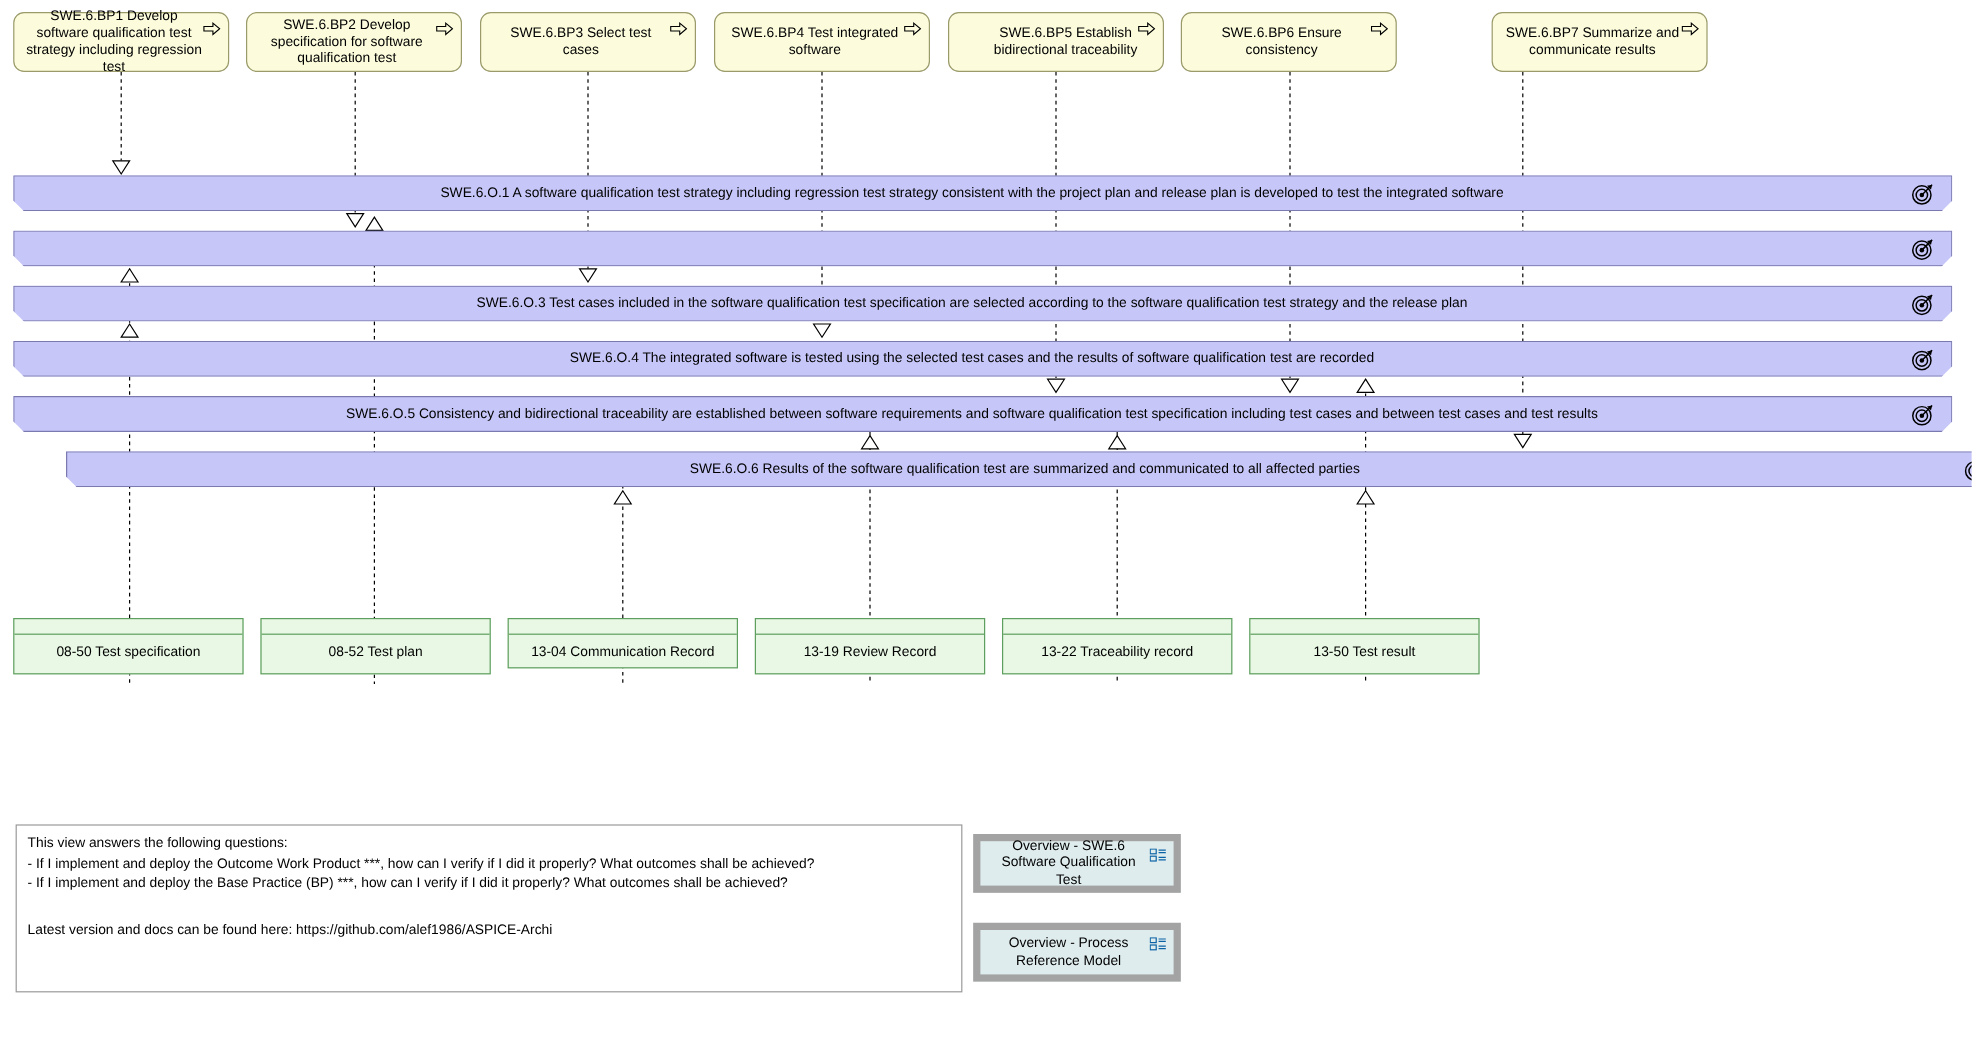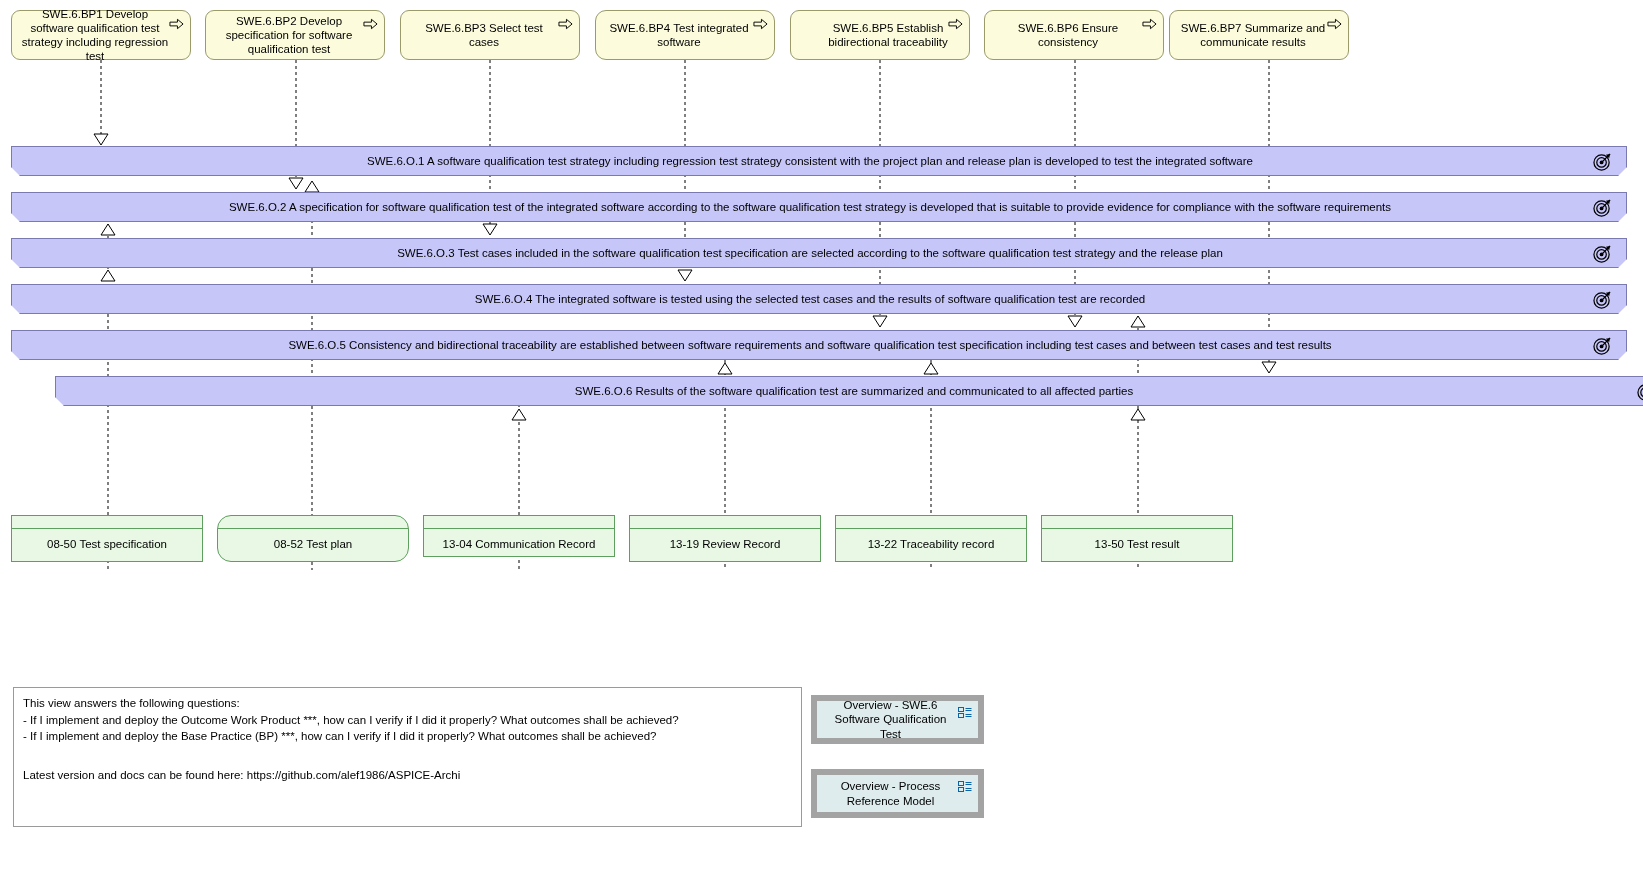--- a/index.html
+++ b/index.html
@@ -104,61 +104,60 @@
     </svg>
   </div>
 
   <div class="bp" style="left:400px;top:10px;width:180px;height:50px;">
     <span class="bp-label">SWE.6.BP3 Select test cases</span>
     <svg class="proc-icon" viewBox="0 0 16 12">
       <polygon points="1,4 9,4 9,1 15,6 9,11 9,8 1,8" fill="#fcfcdd" stroke="#000" stroke-width="1"></polygon>
     </svg>
   </div>
 
-  <div class="bp" style="left:595px;top:10px;width:180px;height:50px;border-radius:11px;">
+  <div class="bp" style="left:595px;top:10px;width:180px;height:50px;">
     <span class="bp-label">SWE.6.BP4 Test integrated software</span>
     <svg class="proc-icon" viewBox="0 0 16 12">
       <polygon points="1,4 9,4 9,1 15,6 9,11 9,8 1,8" fill="#fcfcdd" stroke="#000" stroke-width="1"></polygon>
     </svg>
   </div>
 
   <div class="bp" style="left:790px;top:10px;width:180px;height:50px;padding-left:36px;">
     <span class="bp-label">SWE.6.BP5 Establish bidirectional traceability</span>
     <svg class="proc-icon" viewBox="0 0 16 12">
       <polygon points="1,4 9,4 9,1 15,6 9,11 9,8 1,8" fill="#fcfcdd" stroke="#000" stroke-width="1"></polygon>
     </svg>
   </div>
 
   <div class="bp" style="left:984px;top:10px;width:180px;height:50px;">
     <span class="bp-label">SWE.6.BP6 Ensure consistency</span>
     <svg class="proc-icon" viewBox="0 0 16 12">
       <polygon points="1,4 9,4 9,1 15,6 9,11 9,8 1,8" fill="#fcfcdd" stroke="#000" stroke-width="1"></polygon>
     </svg>
   </div>
 
-  <div class="bp" style="left:1169px;top:10px;width:180px;height:50px;">
+  <div class="bp" style="left:1243px;top:10px;width:180px;height:50px;">
     <span class="bp-label">SWE.6.BP7 Summarize and communicate results</span>
     <svg class="proc-icon" viewBox="0 0 16 12">
       <polygon points="1,4 9,4 9,1 15,6 9,11 9,8 1,8" fill="#fcfcdd" stroke="#000" stroke-width="1"></polygon>
     </svg>
   </div>
 
   <div class="outcome" style="left:11px;top:146px;width:1616px;">
     <span class="oc-label">SWE.6.O.1 A software qualification test strategy including regression test strategy consistent with the project plan and release plan is developed to test the integrated software</span>
     <svg class="target-icon" viewBox="0 0 20 20">
       <circle cx="9" cy="11" r="8" fill="none" stroke="#000" stroke-width="1.3"></circle>
       <circle cx="9" cy="11" r="5" fill="none" stroke="#000" stroke-width="1.3"></circle>
       <circle cx="9" cy="11" r="2" fill="#000"></circle>
       <line x1="9" y1="11" x2="18" y2="2" stroke="#000" stroke-width="1.3"></line>
       <polygon points="18,2 13.5,3 17,6.5" fill="#000"></polygon>
     </svg>
   </div>
 
   <div class="outcome" style="left:11px;top:192px;width:1616px;">
-    <span class="oc-label">SWE.6.O.2 A specification for software qualification test of the integrated software according to the software qualification test strategy is developed that is suitable to provide evidence for compliance with the software requirements</span>
     <svg class="target-icon" viewBox="0 0 20 20">
       <circle cx="9" cy="11" r="8" fill="none" stroke="#000" stroke-width="1.3"></circle>
       <circle cx="9" cy="11" r="5" fill="none" stroke="#000" stroke-width="1.3"></circle>
       <circle cx="9" cy="11" r="2" fill="#000"></circle>
       <line x1="9" y1="11" x2="18" y2="2" stroke="#000" stroke-width="1.3"></line>
       <polygon points="18,2 13.5,3 17,6.5" fill="#000"></polygon>
     </svg>
   </div>
 
   <div class="outcome" style="left:11px;top:238px;width:1616px;">
@@ -202,21 +201,21 @@
       <circle cx="9" cy="11" r="2" fill="#000"></circle>
       <line x1="9" y1="11" x2="18" y2="2" stroke="#000" stroke-width="1.3"></line>
       <polygon points="18,2 13.5,3 17,6.5" fill="#000"></polygon>
     </svg>
   </div>
 
   <div class="wp" style="left:11px;top:515px;width:192px;height:47px;">
     <div class="wp-bar"></div>
     <div class="wp-label">08-50 Test specification</div>
   </div>
-  <div class="wp" style="left:217px;top:515px;width:192px;height:47px;border-radius:14px;">
+  <div class="wp" style="left:217px;top:515px;width:192px;height:47px;">
     <div class="wp-bar"></div>
     <div class="wp-label">08-52 Test plan</div>
   </div>
   <div class="wp" style="left:423px;top:515px;width:192px;height:42px;">
     <div class="wp-bar"></div>
     <div class="wp-label">13-04 Communication Record</div>
   </div>
   <div class="wp" style="left:629px;top:515px;width:192px;height:47px;">
     <div class="wp-bar"></div>
     <div class="wp-label">13-19 Review Record</div>

